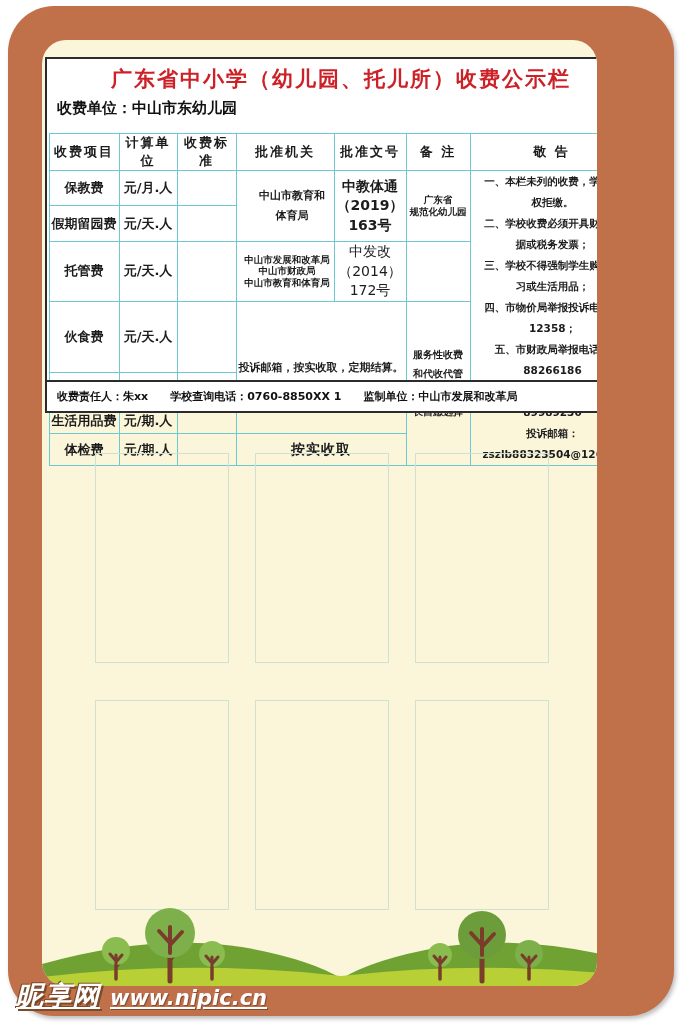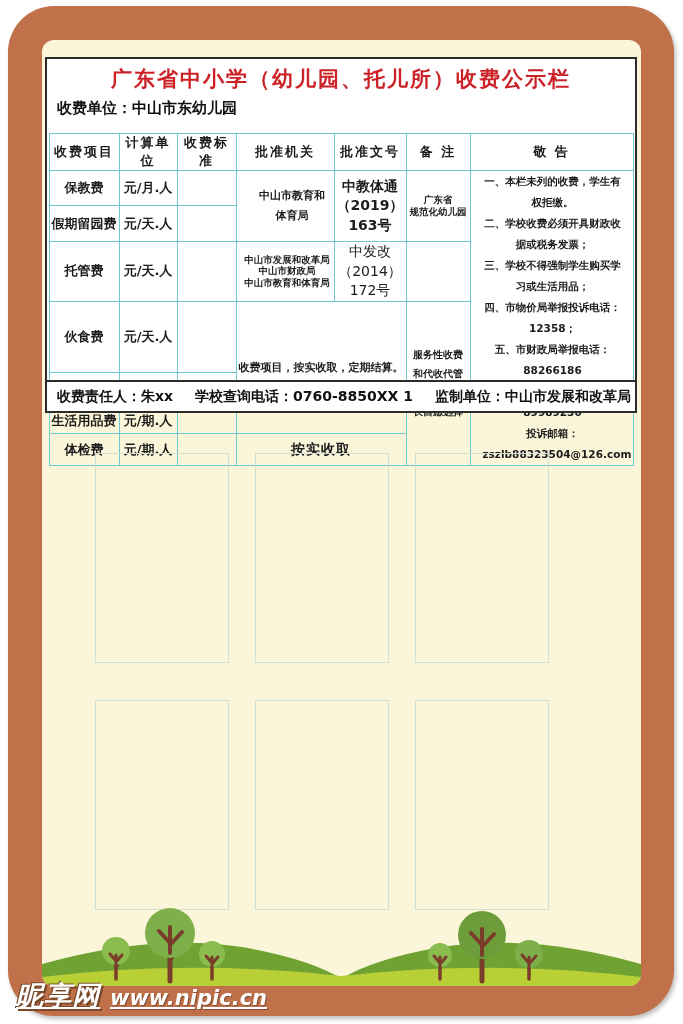--- a/index.html
+++ b/index.html
@@ -1,21 +1,21 @@
 <!DOCTYPE html>
 <html><head>
 <meta charset="utf-8">
 <style>
   * { margin:0; padding:0; box-sizing:border-box; }
   html,body { font-family:"DejaVu Sans","Liberation Sans",sans-serif; }
   .poster { position:relative; width:683px; height:1024px; background:#ffffff; overflow:hidden; }
   .frame { position:absolute; left:8px; top:6px; right:9px; bottom:8px;
            background:#c1714a; border-radius:46px; box-shadow:2px 3px 4px rgba(0,0,0,.25); }
-  .inner { position:absolute; left:42px; top:40px; width:599px; height:946px;
-           background:#fbf6d9; border-radius:12px; overflow:hidden; }
+  .inner { position:absolute; left:42px; top:40px; width:555px; height:946px;
+           background:#fbf6d9; border-radius:24px; overflow:hidden; }
 
   
   .panel { position:absolute; left:3px; top:17px; width:592px; height:356px;
            background:#ffffff; border:2px solid #2b2b2b; }
   .panel-title { height:40px; display:flex; align-items:center; justify-content:center;
                  color:#cc2127; font-weight:bold; font-size:21px; letter-spacing:2px; }
   .unit-line { height:22px; padding-left:10px; font-weight:bold; font-size:15px; color:#111; }
 
   table.fee { width:584px; margin:12px auto 0; border-collapse:collapse; table-layout:fixed; }
   table.fee th, table.fee td { border:1px solid #6ec8d2; text-align:center; vertical-align:middle;
@@ -26,21 +26,21 @@
   td.doc12 { font-size:14px; font-weight:bold; line-height:1.4; }
   td.rem12 { font-size:9.5px; font-weight:bold; line-height:1.3; }
   td.auth3 { font-size:9.5px; font-weight:bold; text-align:left; padding-left:4px; line-height:1.25; }
   td.doc3 { font-size:14px; font-weight:normal; line-height:1.4; }
   td.volun { font-size:11px; font-weight:bold; }
   td.rem47 { font-size:10px; font-weight:bold; padding:0 6px; line-height:1.9; }
   td.actual { font-size:14px; font-weight:bold; letter-spacing:1px; }
   td.notice { text-align:left; padding:0 10px 0 12px; font-size:10.5px; font-weight:bold; line-height:2.0; }
   .panel-footer { position:absolute; left:-2px; right:-2px; bottom:-2px; height:33px;
                   border:2px solid #2b2b2b; background:#fff; display:flex; align-items:center;
-                  gap:22px; padding-left:10px; font-size:14px; font-weight:bold; color:#111; white-space:nowrap; }
+                  gap:22px; padding-left:10px; font-size:11px; font-weight:bold; color:#111; white-space:nowrap; }
 
   
   .photos { position:absolute; left:53px; top:413px; display:grid;
             grid-template-columns:repeat(3,134px); grid-column-gap:26px; grid-row-gap:37px; }
   .photo-box { width:134px; height:210px; border:1px solid #cfe0d4; background:transparent; }
 
   
   .scenery { position:absolute; left:0; bottom:0; width:599px; height:125px; }
 
   
@@ -127,21 +127,21 @@
           <td class="doc3">
             <div>中发改（2014）</div>
             <div>172号</div>
           </td>
           <td></td>
         </tr>
         <tr style="height:35px">
           <td class="item">伙食费</td>
           <td class="unit">元/天.人</td>
           <td></td>
-          <td class="volun" colspan="2" rowspan="3">收费项目，按实收取，定期结算。</td>
+          <td class="volun" colspan="2" rowspan="3">投诉邮箱，按实收取，定期结算。</td>
           <td class="rem47" rowspan="4">服务性收费和代收代管项目，由家长自愿选择</td>
         </tr>
         <tr style="height:35px">
           <td class="item">校车费</td>
           <td class="unit">元/期.人</td>
           <td></td>
         </tr>
         <tr style="height:26px">
           <td class="item">生活用品费</td>
           <td class="unit">元/期.人</td>

